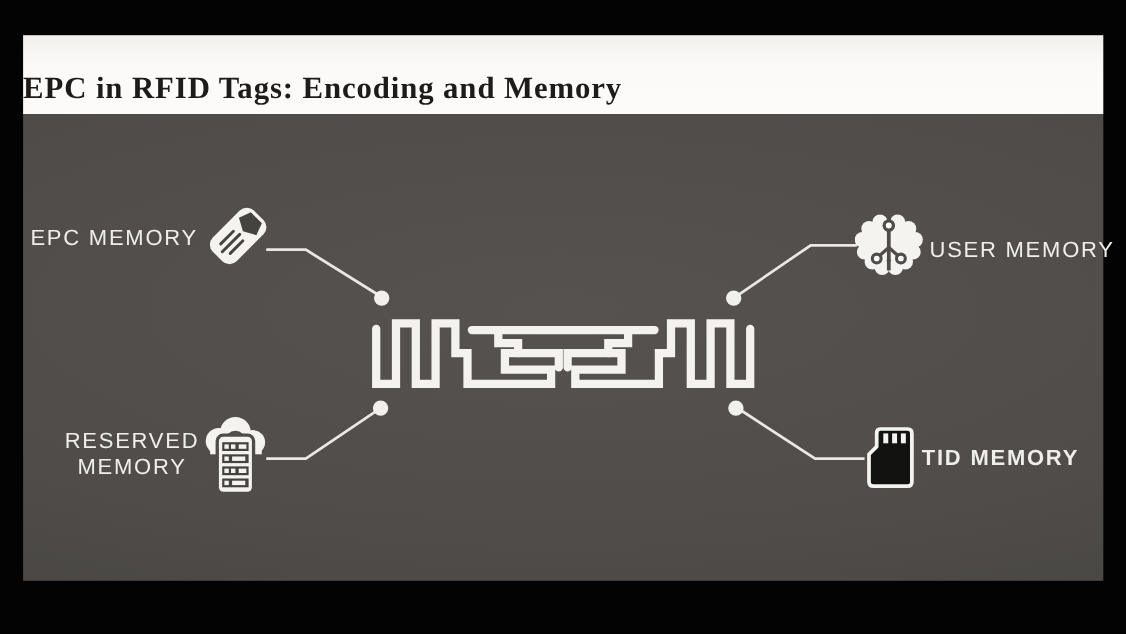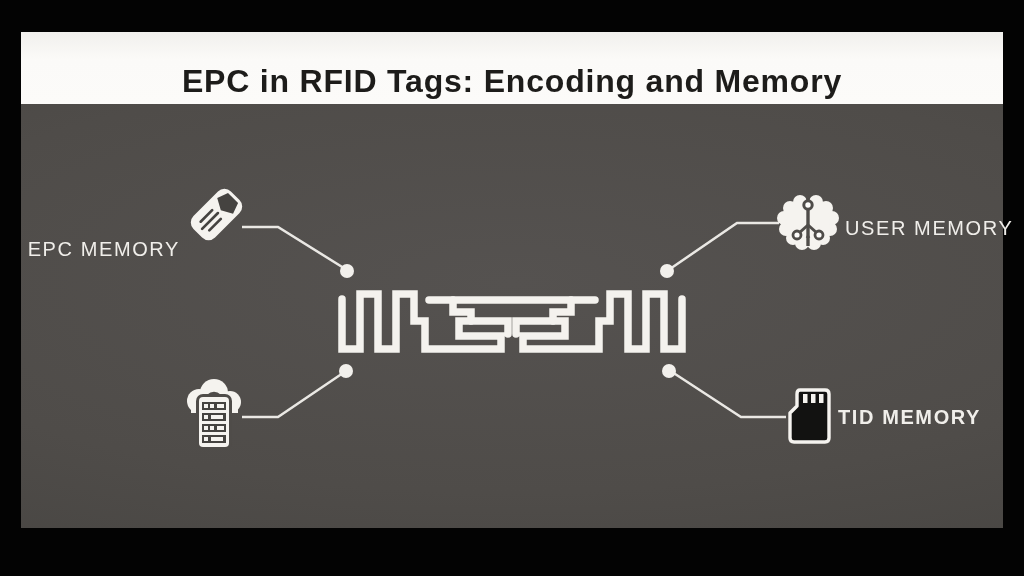--- a/index.html
+++ b/index.html
@@ -11,32 +11,32 @@
   .title-band{
     position:absolute;left:21px;top:32px;width:982px;height:72px;
     background:linear-gradient(180deg,#f1f0ed 0%,#fbfaf8 38%,#fcfbf9 100%);
   }
   .title-band::after{
     content:"";position:absolute;left:0;right:0;bottom:-5px;height:5px;
     background:linear-gradient(180deg,rgba(20,18,16,.55),rgba(20,18,16,0));
   }
   .page-title{
     position:absolute;left:21px;top:63px;width:982px;height:40px;
-    text-align:center;font-size:32px;line-height:36px;font-weight:700;
-    letter-spacing:.8px;color:#1d1c1a;
+    font-size:28px;line-height:36px;font-weight:700;
+    letter-spacing:.8px;color:#1d1c1a;font-family:Liberation Serif, serif;
   }
   .panel{
     position:absolute;left:21px;top:104px;width:982px;height:424px;
     background:radial-gradient(ellipse 120% 90% at 50% 42%,#555250 0%,#4f4c49 55%,#454340 100%);
   }
   .mem-label{
     position:absolute;color:#f0eeea;font-size:20px;letter-spacing:1.6px;
     line-height:24px;font-weight:400;
   }
-  .lbl-epc{left:0px;top:205px;width:180px;text-align:right;margin-top:32px;}
+  .lbl-epc{left:0px;top:205px;width:180px;text-align:right;}
   .lbl-user{left:845px;top:216px;width:220px;text-align:left;}
   .lbl-reserved{left:40px;top:389px;width:160px;text-align:center;}
   .lbl-tid{left:838px;top:405px;width:180px;text-align:left;font-weight:bold;}
   .overlay{position:absolute;left:0;top:0;width:1024px;height:576px;}
   .icon{position:absolute;}
   .icon-tag{left:188px;top:186px;}
   .icon-brain{left:777px;top:192px;}
   .icon-cloudserver{left:181px;top:377px;}
   .icon-sd{left:785px;top:387px;}
 </style>
@@ -75,20 +75,24 @@
 
       <g transform="translate(350,0) scale(-1,1)">
         <path d="M 5 14 V 64 H 23 V 9 H 41 V 64 H 59 V 9 H 77 V 36 H 88 V 64 H 164 V 51 H 122 V 36 H 171 V 49"></path>
         <path d="M 116 15 V 27 H 134 V 36"></path>
       </g>
     </g>
   </svg>
 
   <div class="mem-label lbl-epc">EPC MEMORY</div>
   <div class="mem-label lbl-user">USER MEMORY</div>
+  <div class="mem-label lbl-reserved">
+    <div>RESERVED</div>
+    <div>MEMORY</div>
+  </div>
   <div class="mem-label lbl-tid">TID MEMORY</div>
 
   <svg class="icon icon-tag" width="57" height="57" viewBox="0 0 56 56">
     <g transform="rotate(45 28 28)">
       <rect x="13" y="2" width="30" height="52" rx="9" fill="#f5f3ef"></rect>
       <polygon points="21,5 35,5 39,16 28,22 17,16" fill="#454340"></polygon>
       <g stroke="#454340" stroke-width="2.6" stroke-linecap="round">
         <line x1="22" y1="28" x2="22" y2="44"></line>
         <line x1="28" y1="26" x2="28" y2="48"></line>
         <line x1="34" y1="28" x2="34" y2="44"></line>

